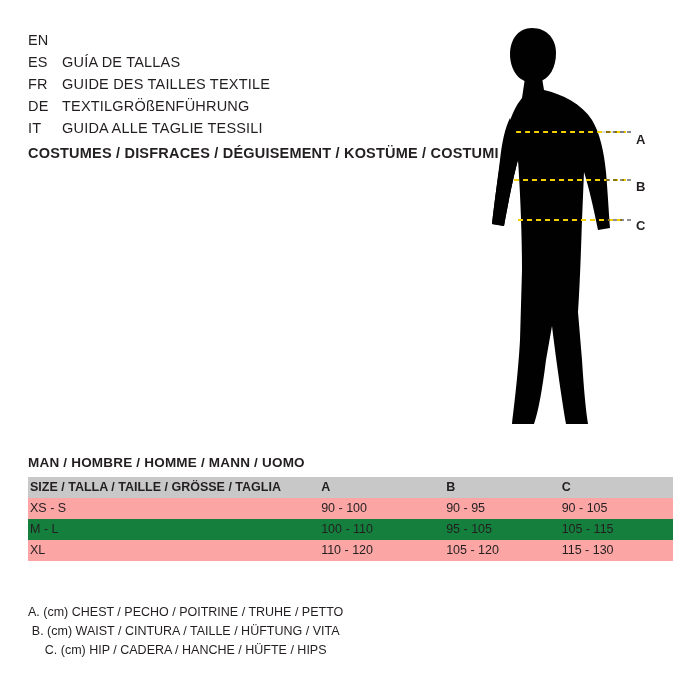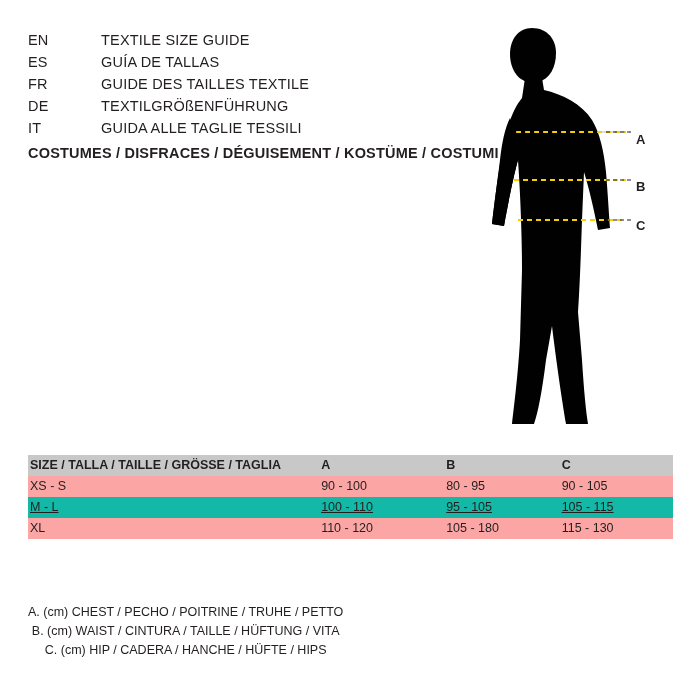--- a/index.html
+++ b/index.html
@@ -27,21 +27,20 @@
     top: 32px;
     left: 28px;
     width: 460px;
   }
   .lang-row {
     display: flex;
     align-items: baseline;
     height: 22px;
     font-size: 14.5px;
     letter-spacing: 0.2px;
-    gap: 39px;
   }
   .lang-code {
     width: 34px;
     flex: 0 0 34px;
   }
   .lang-text {
     white-space: nowrap;
   }
   .costumes-line {
     position: absolute;
@@ -104,22 +103,21 @@
     background: #c8c8c8;
     font-weight: bold;
   }
   table.size-table thead th {
     font-weight: bold;
   }
   table.size-table tbody tr.odd {
     background: #fca5a5;
   }
   table.size-table tbody tr.even {
-    background: #14b8a6;
-    text-decoration: underline;
+    background: #15803d;
   }
   .col-size { width: 295px; padding-left: 2px !important; }
   .col-a { width: 122px; }
   .col-b { width: 112px; }
   .col-c { width: 116px; }
 
   
   .notes {
     position: absolute;
     left: 28px;
@@ -131,21 +129,20 @@
   .note-row { white-space: nowrap; }
 </style>
 </head>
 <body>
 
 <div class="page">
 
   <div class="lang-block">
     <div class="lang-row">
       <span class="lang-code">EN</span>
-      <span class="lang-text">TEXTILE SIZE GUIDE</span>
     </div>
     <div class="lang-row">
       <span class="lang-code">ES</span>
       <span class="lang-text">GUÍA DE TALLAS</span>
     </div>
     <div class="lang-row">
       <span class="lang-code">FR</span>
       <span class="lang-text">GUIDE DES TAILLES TEXTILE</span>
     </div>
     <div class="lang-row">
@@ -184,46 +181,47 @@
       <line x1="136" y1="112" x2="162" y2="112" stroke="#231f20" stroke-width="1" stroke-dasharray="4,3"></line>
       <line x1="136" y1="160" x2="162" y2="160" stroke="#231f20" stroke-width="1" stroke-dasharray="4,3"></line>
       <line x1="136" y1="200" x2="162" y2="200" stroke="#231f20" stroke-width="1" stroke-dasharray="4,3"></line>
     </svg>
     <span class="meas-label meas-a">A</span>
     <span class="meas-label meas-b">B</span>
     <span class="meas-label meas-c">C</span>
   </div>
 
   <div class="table-wrap">
+    <div class="man-title">MAN / HOMBRE / HOMME / MANN / UOMO</div>
     <table class="size-table">
       <thead>
         <tr>
           <th class="col-size">SIZE / TALLA / TAILLE / GRÖSSE / TAGLIA</th>
           <th class="col-a">A</th>
           <th class="col-b">B</th>
           <th class="col-c">C</th>
         </tr>
       </thead>
       <tbody>
         <tr class="odd">
           <td class="col-size">XS - S</td>
           <td class="col-a">90 - 100</td>
-          <td class="col-b">80 - 95</td>
+          <td class="col-b">90 - 95</td>
           <td class="col-c">90 - 105</td>
         </tr>
         <tr class="even">
           <td class="col-size">M - L</td>
           <td class="col-a">100 - 110</td>
           <td class="col-b">95 - 105</td>
           <td class="col-c">105 - 115</td>
         </tr>
         <tr class="odd">
           <td class="col-size">XL</td>
           <td class="col-a">110 - 120</td>
-          <td class="col-b">105 - 180</td>
+          <td class="col-b">105 - 120</td>
           <td class="col-c">115 - 130</td>
         </tr>
       </tbody>
     </table>
   </div>
 
   <div class="notes">
     <div class="note-row">A. (cm) CHEST / PECHO / POITRINE / TRUHE / PETTO</div>
     <div class="note-row">B. (cm) WAIST / CINTURA / TAILLE / HÜFTUNG / VITA</div>
     <div class="note-row">C. (cm) HIP / CADERA / HANCHE / HÜFTE / HIPS</div>

